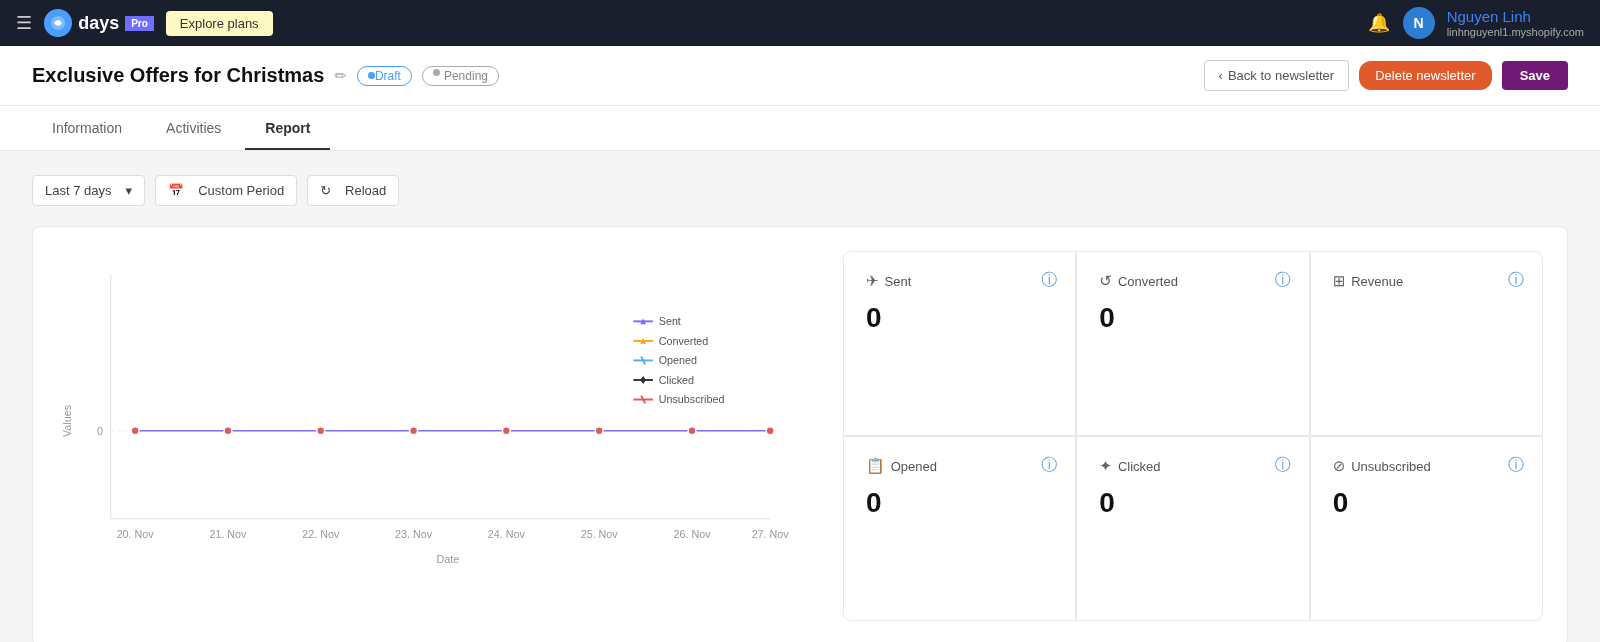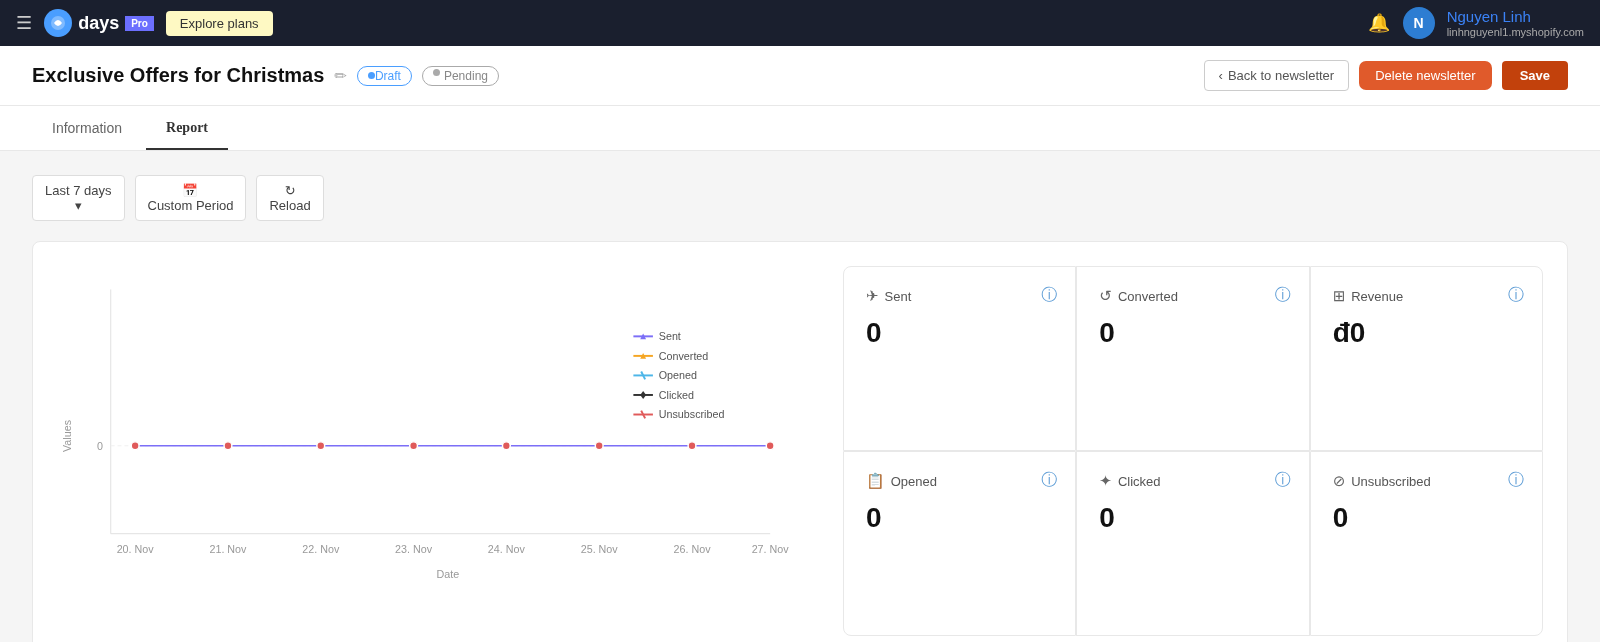--- a/index.html
+++ b/index.html
@@ -54,64 +54,63 @@
       border-radius: 20px;
       padding: 2px 10px;
       font-size: 12px;
       display: flex; gap: 4px;
     }
     .badge-dot { width: 7px; height: 7px; border-radius: 50%; display: inline-block; }
     .badge-dot.blue { background: #4a9eff; }
     .badge-dot.gray { background: #aaa; }
     .header-actions { display: flex; gap: 10px; align-items: center; }
     .btn-back { background: #fff; border: 1px solid #ccc; border-radius: 4px; padding: 7px 14px; cursor: pointer; font-size: 13px; display: flex; align-items: center; gap: 5px; color: #555; }
-    .btn-delete { background: #e05a2b; border: none; border-radius: 7px; padding: 7px 16px; cursor: pointer; font-size: 13px; color: #fff; font-weight: 500; }
-    .btn-save { background: #c2410c; border: none; border-radius: 4px; padding: 7px 18px; cursor: pointer; font-size: 13px; color: #fff; font-weight: 600; }
+    .btn-delete { background: #e05a2b; border: none; border-radius: 12px; padding: 7px 16px; cursor: pointer; font-size: 13px; color: #fff; font-weight: 500; }
+    .btn-save { background: #701a75; border: none; border-radius: 4px; padding: 7px 18px; cursor: pointer; font-size: 13px; color: #fff; font-weight: 600; }
 
     
     .tabs-bar {
       background: #fff;
       padding: 0 32px;
       border-bottom: 1px solid #e8e8e8;
       display: flex;
     }
     .tab {
       padding: 14px 20px 12px;
       cursor: pointer;
       color: #666;
       font-size: 14px;
       border-bottom: 2px solid transparent;
       margin-right: 4px;
     }
     .tab.active {
       color: #333;
       font-weight: 600;
       border-bottom: 2px solid #333;
-      font-family: Liberation Serif, serif;
     }
 
     
     .main-content {
       padding: 24px 32px;
     }
 
     
     .filter-bar {
       display: flex;
       gap: 10px;
       margin-bottom: 20px;
     }
     .filter-btn {
       background: #fff;
       border: 1px solid #ddd;
       border-radius: 4px;
       padding: 7px 12px;
       cursor: pointer;
       font-size: 13px;
-      display: flex; align-items: center; gap: 0; color: #444; flex-direction: column;
+      display: flex; align-items: center; gap: 14px; color: #444;
     }
 
     
     .report-card {
       background: #fff;
       border: 1px solid #e8e8e8;
       border-radius: 8px;
       padding: 24px;
       display: flex;
       gap: 24px;
@@ -214,20 +213,21 @@
       <span>‹</span>
       <span>Back to newsletter</span>
     </button>
     <button class="btn-delete">Delete newsletter</button>
     <button class="btn-save">Save</button>
   </div>
 </div>
 
 <div class="tabs-bar">
   <div class="tab">Information</div>
+  <div class="tab">Activities</div>
   <div class="tab active">Report</div>
 </div>
 
 <div class="main-content">
 
   <div class="filter-bar">
     <div class="filter-btn">
       <span>Last 7 days</span>
       <span>▾</span>
     </div>
@@ -321,21 +321,20 @@
         <span class="info-icon">ⓘ</span>
         <div class="stat-value">0</div>
       </div>
 
       <div class="stat-card">
         <div class="stat-title">
           <span class="stat-icon">⊞</span>
           <span>Revenue</span>
         </div>
         <span class="info-icon">ⓘ</span>
-        <div class="stat-value">đ0</div>
       </div>
 
       <div class="stat-card">
         <div class="stat-title">
           <span class="stat-icon">📋</span>
           <span>Opened</span>
         </div>
         <span class="info-icon">ⓘ</span>
         <div class="stat-value">0</div>
       </div>

